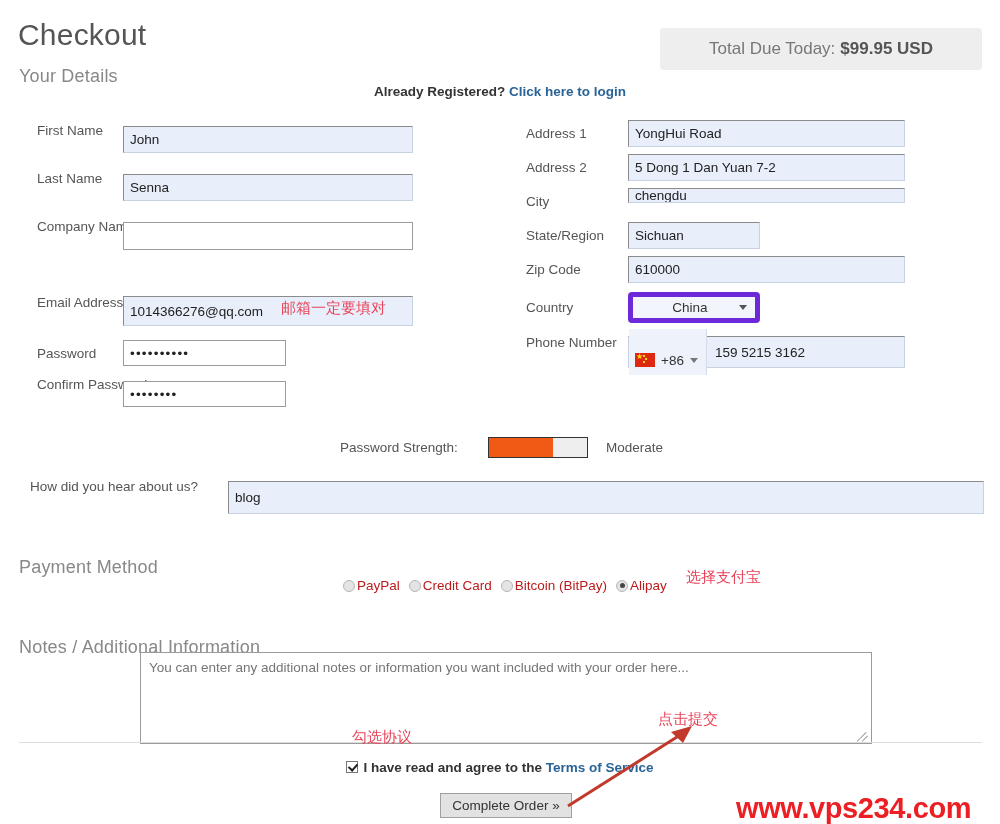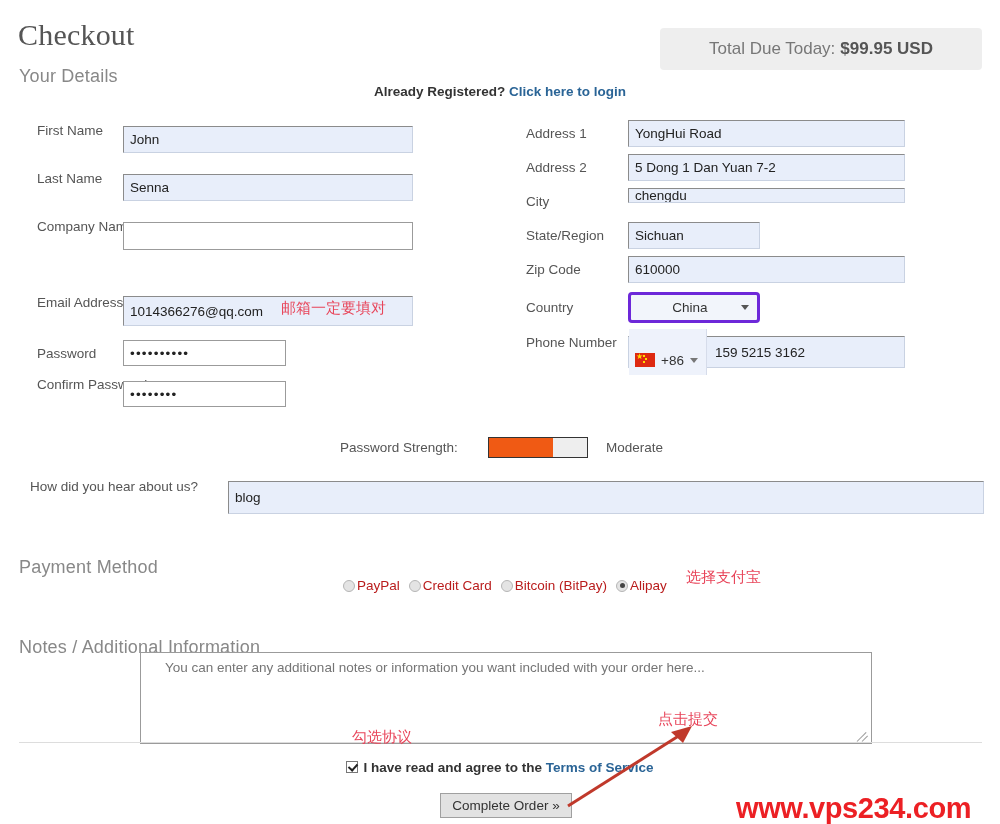--- a/index.html
+++ b/index.html
@@ -18,21 +18,20 @@
 
   
   .page-title {
     position: absolute;
     left: 18px;
     top: -2px;
     font-size: 30px;
     font-weight: 400;
     color: #555555;
     letter-spacing: 0.2px;
-    font-family: Liberation Serif, serif;
   }
   .section-title {
     position: absolute;
     font-size: 18px;
     font-weight: 400;
     color: #888888;
     letter-spacing: 0.2px;
   }
   #your-details-title { left: 19px; top: 51px; }
   #payment-method-title { left: 19px; top: 542px; }
@@ -141,21 +140,21 @@
 
   
   .country-select {
     position: absolute;
     left: 628px;
     top: 292px;
     width: 132px;
     height: 31px;
     box-sizing: border-box;
     background: #f2f5fb;
-    border: 3px solid #6d28d9;
+    border: 5px solid #6d28d9;
     border-radius: 4px;
     display: flex;
     align-items: center;
     padding: 0 8px;
     font-size: 13.5px;
     color: #333333;
   }
   .country-select .cname { flex: 1; text-align: center; }
   .caret {
     width: 0; height: 0;
@@ -297,21 +296,21 @@
     left: 140px;
     top: 652px;
     width: 732px;
     height: 92px;
     box-sizing: border-box;
     background: #ffffff;
     border: 1px solid #9b9b9b;
     font-family: "Liberation Sans", sans-serif;
     font-size: 13.5px;
     color: #777777;
-    padding: 7px 24px;
+    padding: 7px 8px;
     resize: none;
     overflow: hidden;
   }
   .resize-grip {
     position: absolute;
     left: 857px;
     top: 729px;
     width: 13px;
     height: 13px;
     pointer-events: none;

